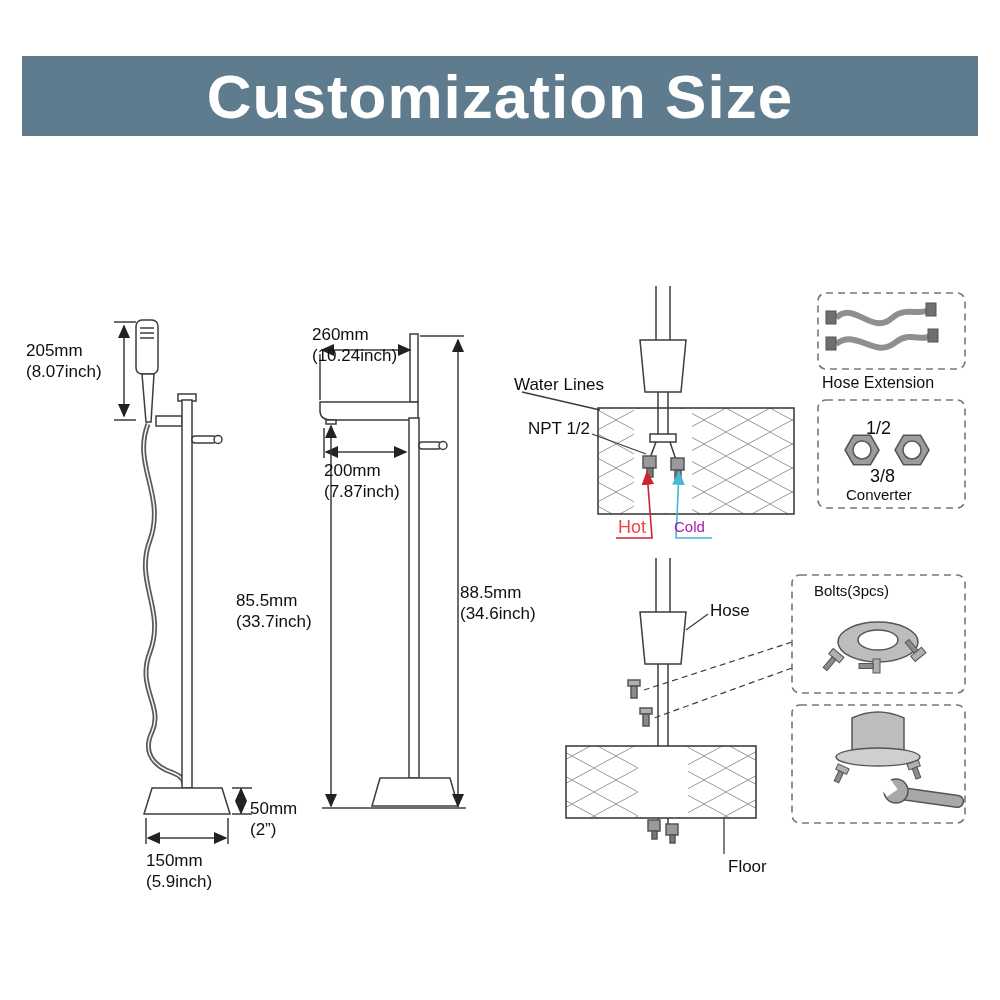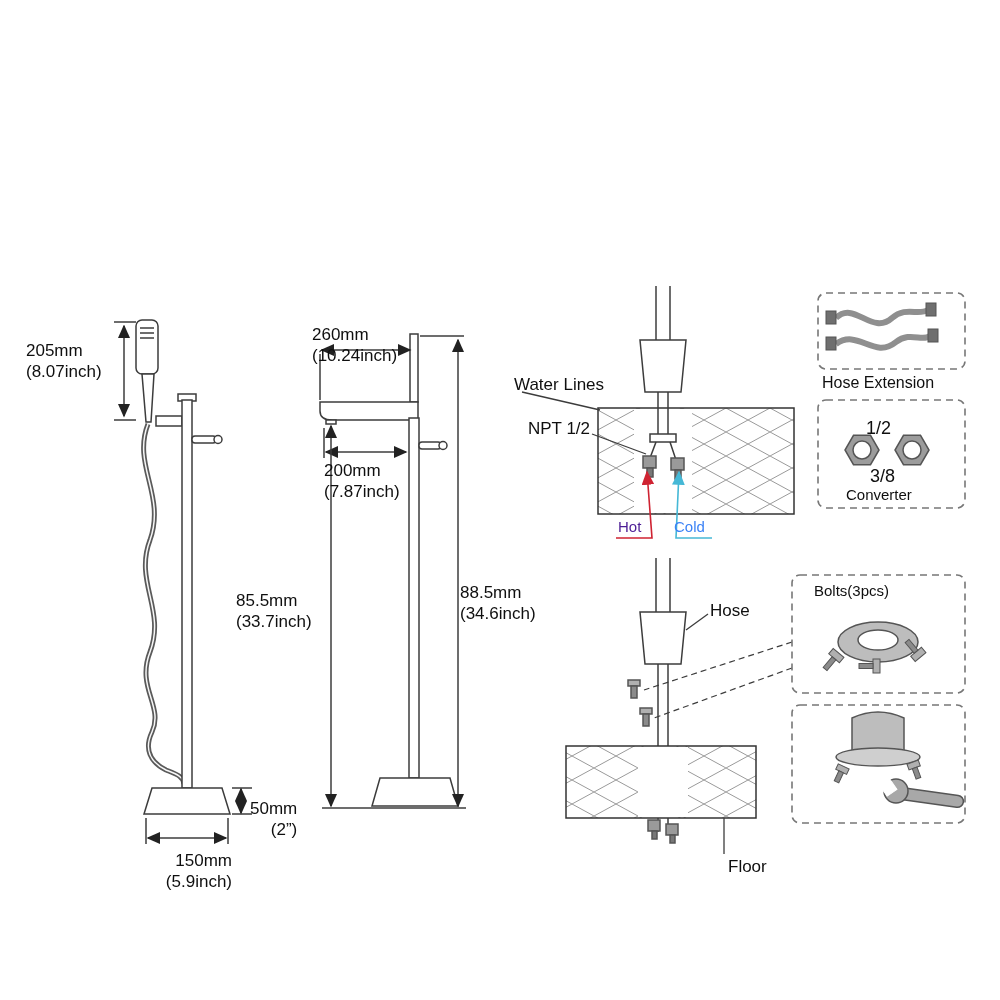--- a/index.html
+++ b/index.html
@@ -4,32 +4,35 @@
 <style>
   *{margin:0;padding:0;box-sizing:border-box}
   html,body{background:#fff}
   body{font-family:"Liberation Sans",sans-serif;color:#111}
   .page{position:relative;width:1000px;height:1000px;background:#fff;overflow:hidden}
   .banner{position:absolute;left:22px;top:56px;width:956px;height:80px;background:#5e7c8d;
           display:flex;align-items:center;justify-content:center}
   .banner span{color:#ffffff;font-size:62px;font-weight:bold;letter-spacing:1px;white-space:nowrap}
   .art{position:absolute;left:0;top:0}
   .lbl{position:absolute;font-size:17px;line-height:21px;white-space:nowrap;color:#0f0f0f}
-  .c{text-align:right}
+  .c{text-align:left}
   .b{font-weight:400}
   .sm{font-size:18px;line-height:16px}
   .acc{font-size:15px;font-weight:400}
-  .hot{color:#4c1d95;font-size:15px;line-height:18px}
-  .cold{color:#3b82f6;font-size:15px;line-height:18px}
+  .hot{color:#ef4444;font-size:18px;line-height:18px}
+  .cold{color:#a21caf;font-size:15px;line-height:18px}
 </style>
 </head>
 <body>
 
 <div class="page">
 
+  <div class="banner">
+    <span>Customization Size</span>
+  </div>
 
   <svg class="art" width="1000" height="1000" viewBox="0 0 1000 1000">
     <defs>
       <marker id="ar" markerWidth="9" markerHeight="8" refX="8" refY="4" orient="auto-start-reverse">
         <path d="M0,0 L9,4 L0,8 z" fill="#222"></path>
       </marker>
       <marker id="arRed" markerWidth="9" markerHeight="8" refX="8" refY="4" orient="auto-start-reverse">
         <path d="M0,0 L9,4 L0,8 z" fill="#cf2332"></path>
       </marker>
       <marker id="arBlue" markerWidth="9" markerHeight="8" refX="8" refY="4" orient="auto-start-reverse">

